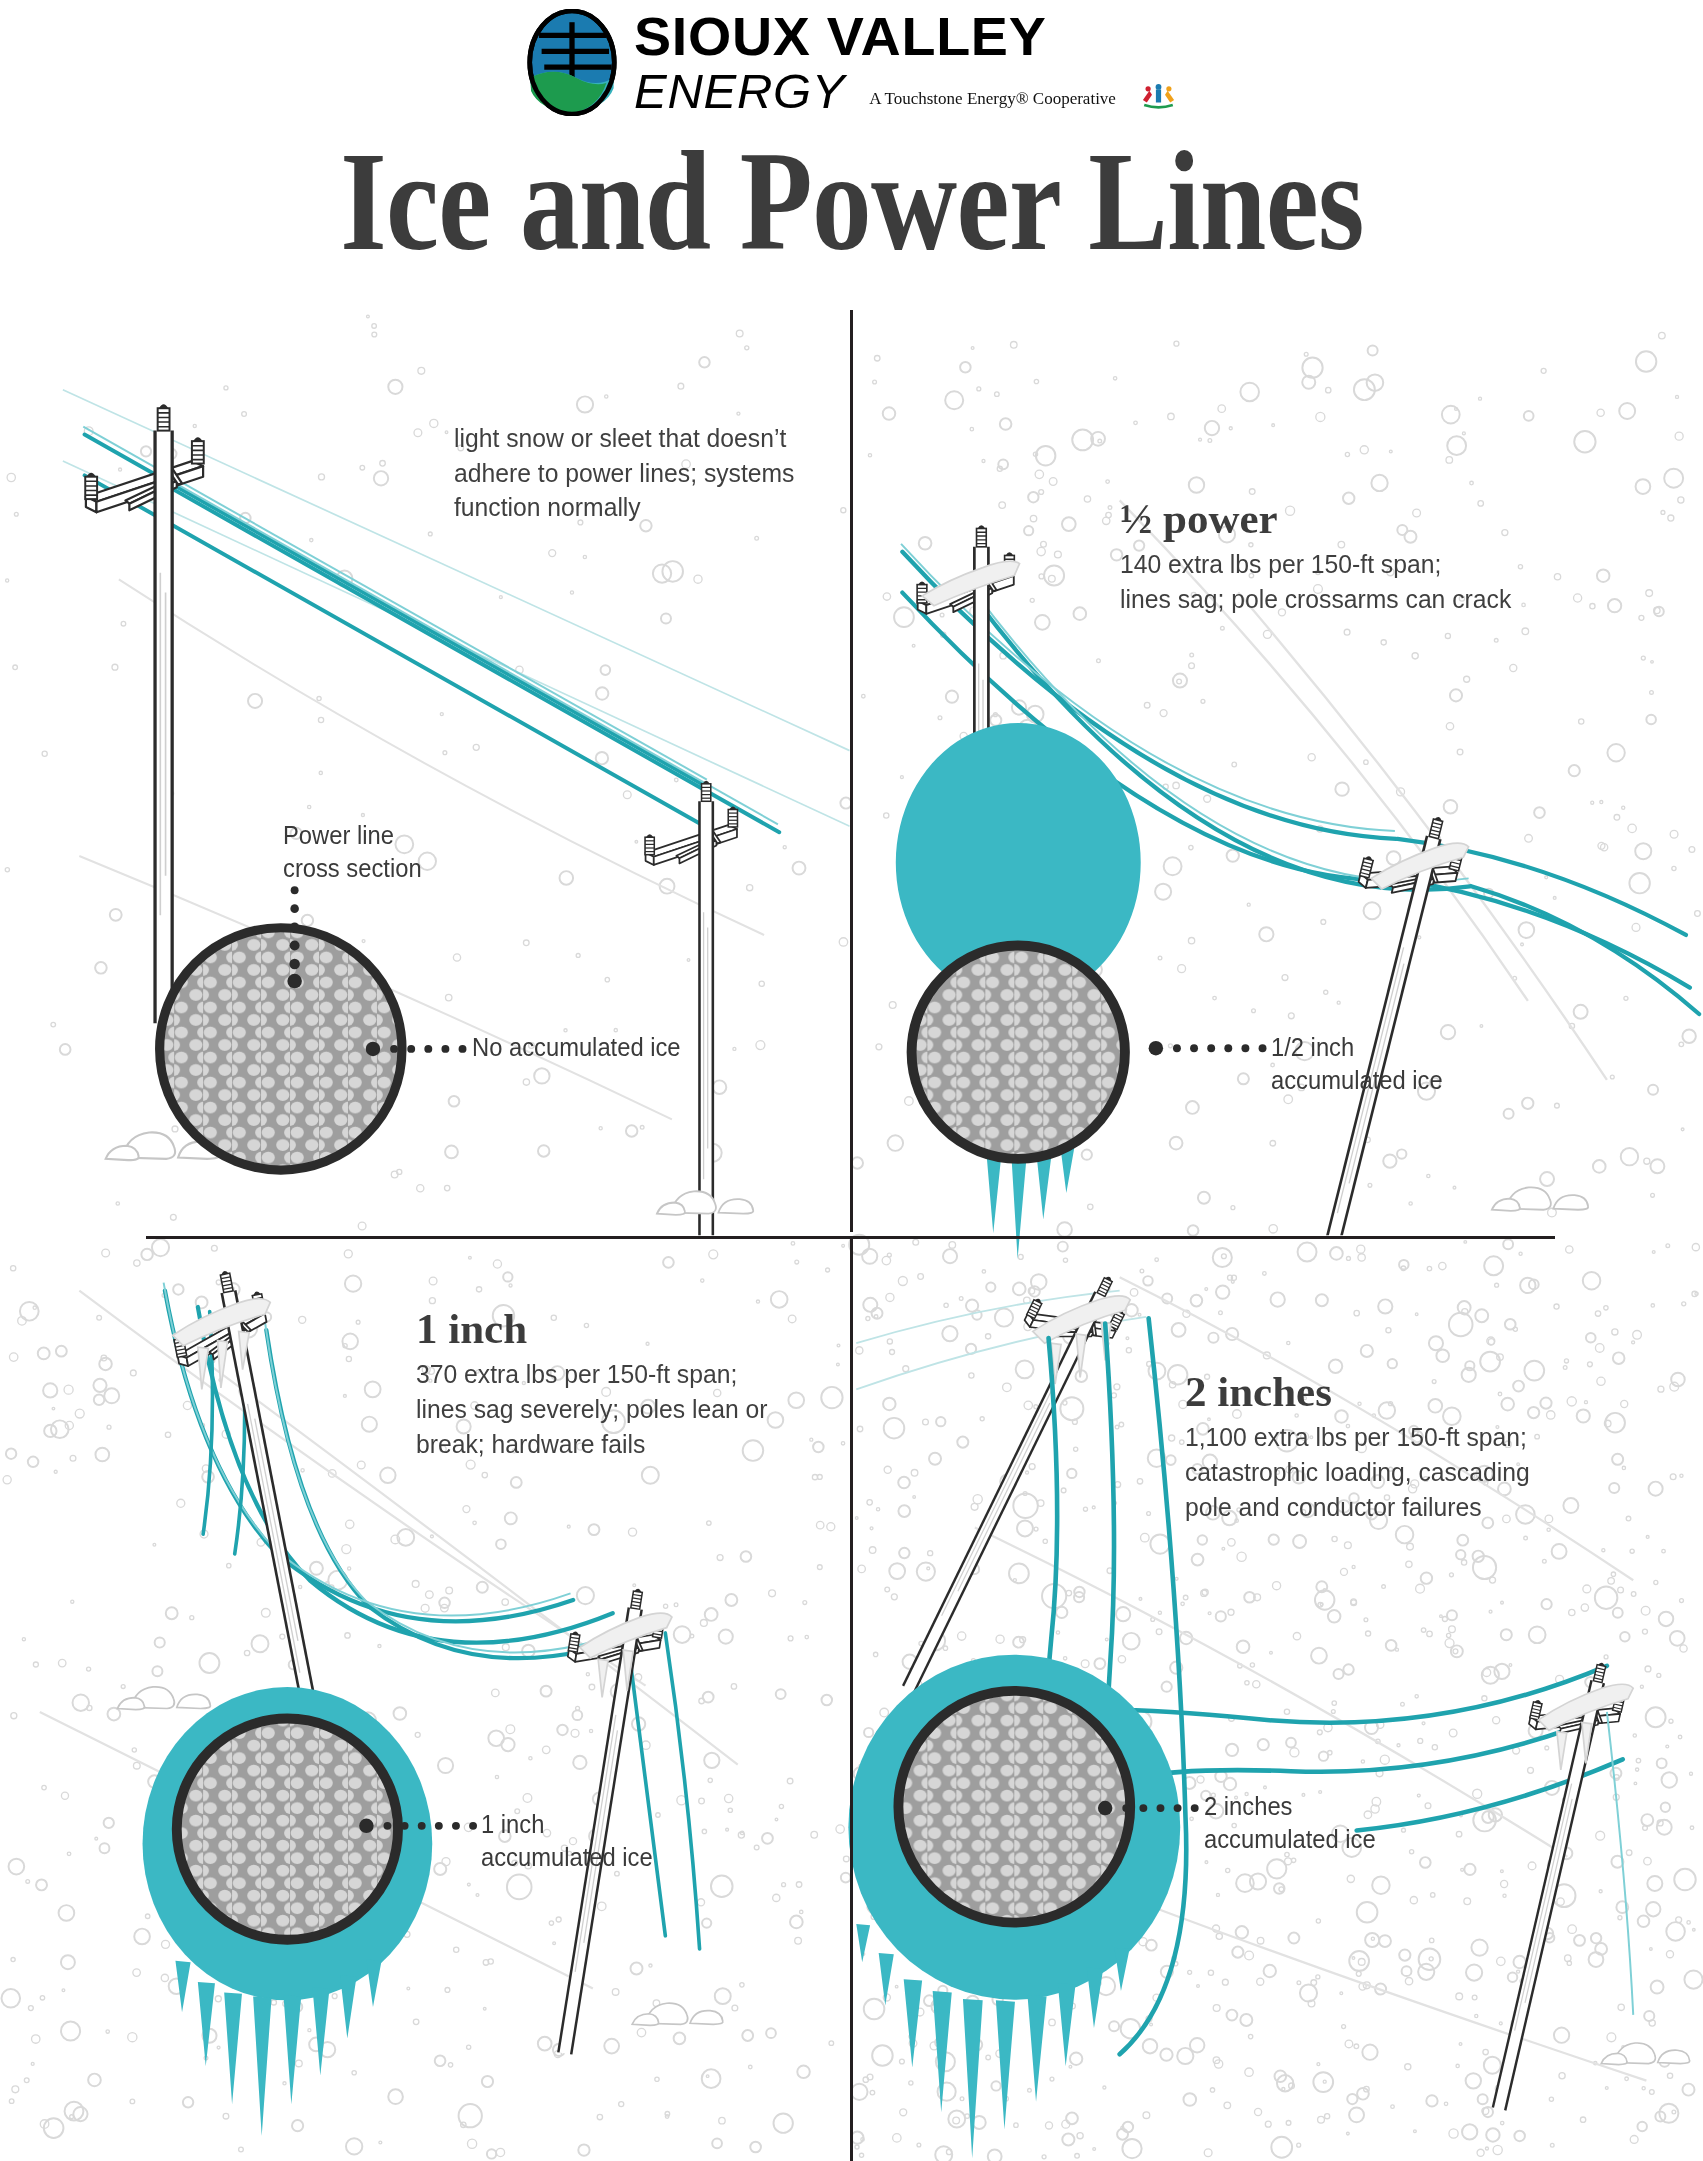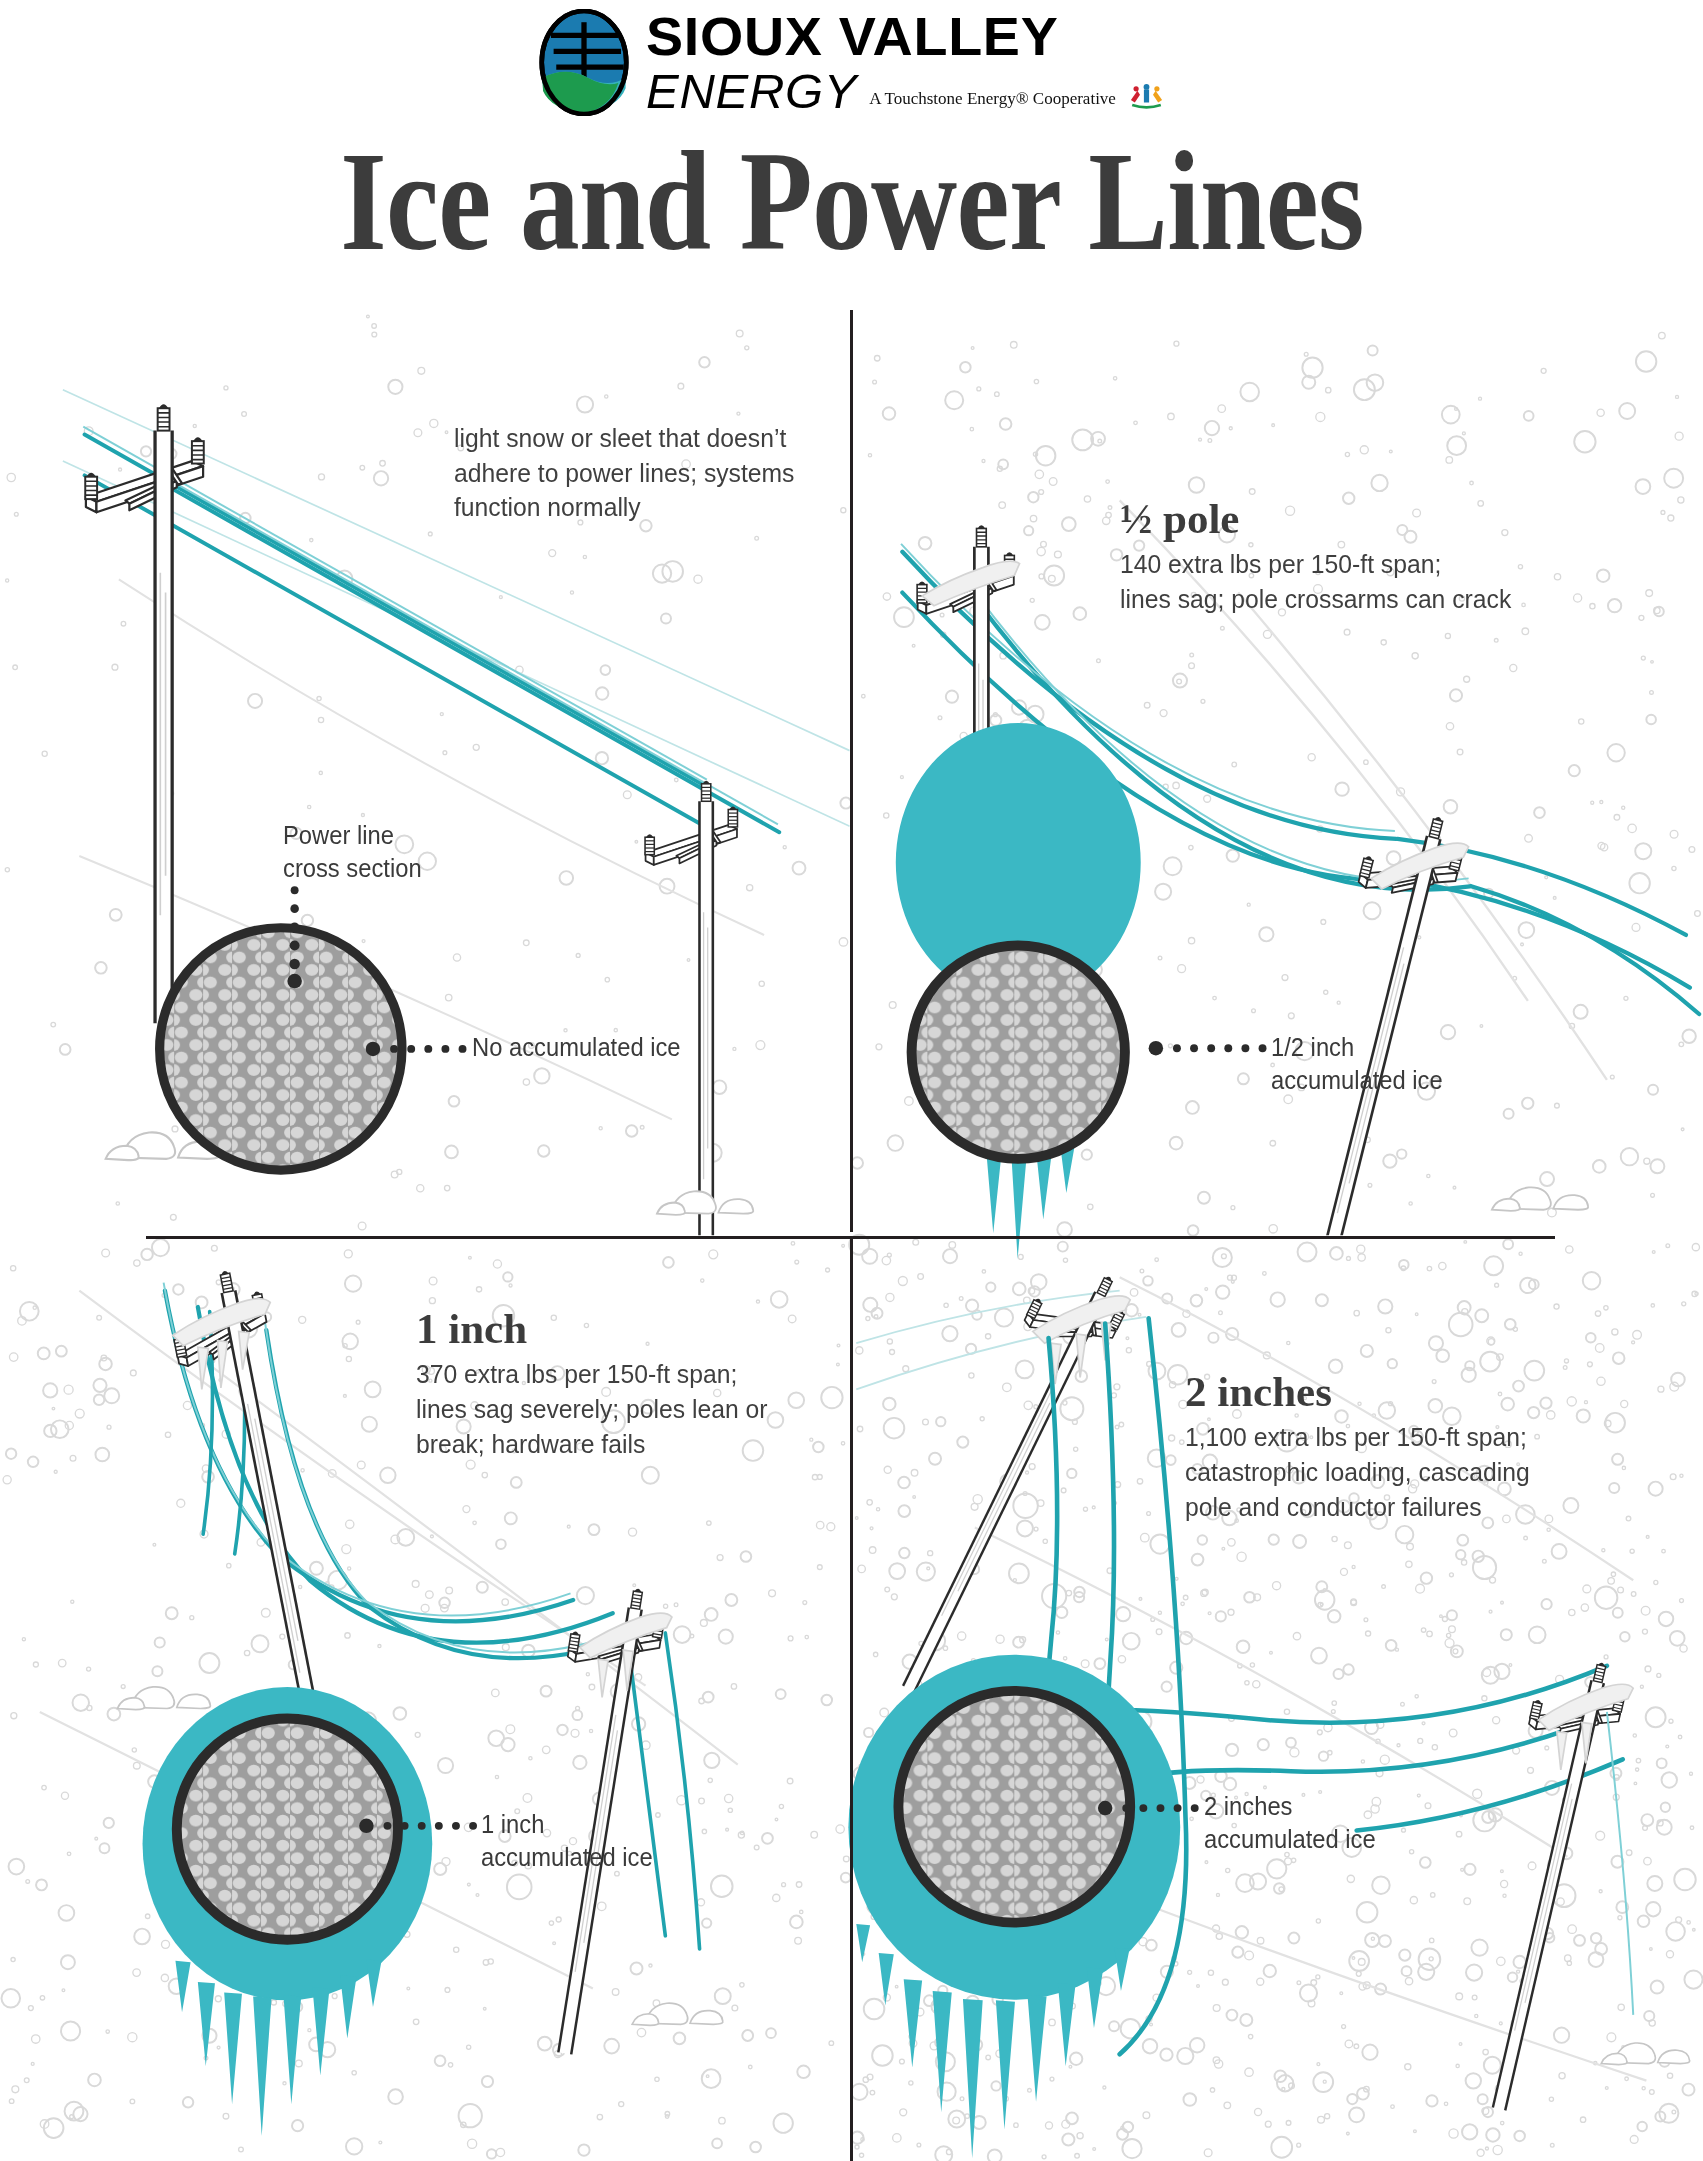--- a/index.html
+++ b/index.html
@@ -19,21 +19,21 @@
     display:flex;align-items:center;justify-content:center;
   }
   .logo-wrap{display:flex;align-items:center;gap:17px;}
   .logo-mark{width:90px;height:107px;position:relative;flex:none;}
   .logo-text{display:flex;flex-direction:column;line-height:1;}
   .logo-line1{
     font-family:"Liberation Sans", sans-serif;
     font-weight:bold;font-size:54px;letter-spacing:0.7px;color:#000;
     transform:scaleX(1.03);transform-origin:left center;
   }
-  .logo-line2row{display:flex;align-items:flex-end;gap:12px;margin-top:4px;}
+  .logo-line2row{display:flex;align-items:flex-end;gap:24px;margin-top:4px;}
   .logo-line2{
     font-family:"Liberation Sans", sans-serif;
     font-style:italic;font-size:49px;letter-spacing:0.7px;color:#000;font-weight:500;
   }
   .touchstone{
     font-family:"Liberation Serif", serif;
     font-size:17px;color:#111;white-space:nowrap;padding-bottom:9.2px;
   }
   .ts-people{width:37px;height:26px;padding-bottom:6.6px;}
 
@@ -2257,21 +2257,21 @@
   <div class="divider-h"></div>
   <div class="divider-v2"></div>
 
   <div class="block" id="blk-noice">
     <p>light snow or sleet that doesn’t
 adhere to power lines; systems
 function normally</p>
   </div>
 
   <div class="block" id="blk-half">
-    <h2>½ pole</h2>
+    <h2>½ power</h2>
     <p>140 extra lbs per 150-ft span;
 lines sag; pole crossarms can crack</p>
   </div>
 
   <div class="block" id="blk-one">
     <h2>1 inch</h2>
     <p>370 extra lbs per 150-ft span;
 lines sag severely; poles lean or
 break; hardware fails</p>
   </div>

